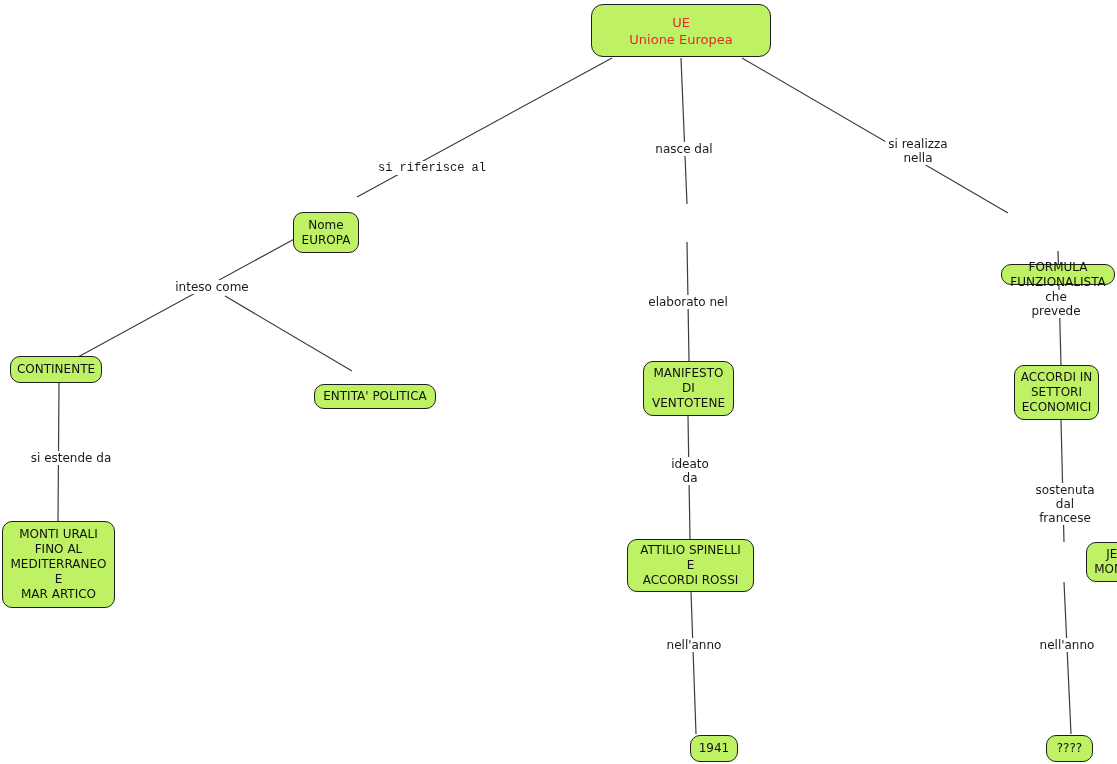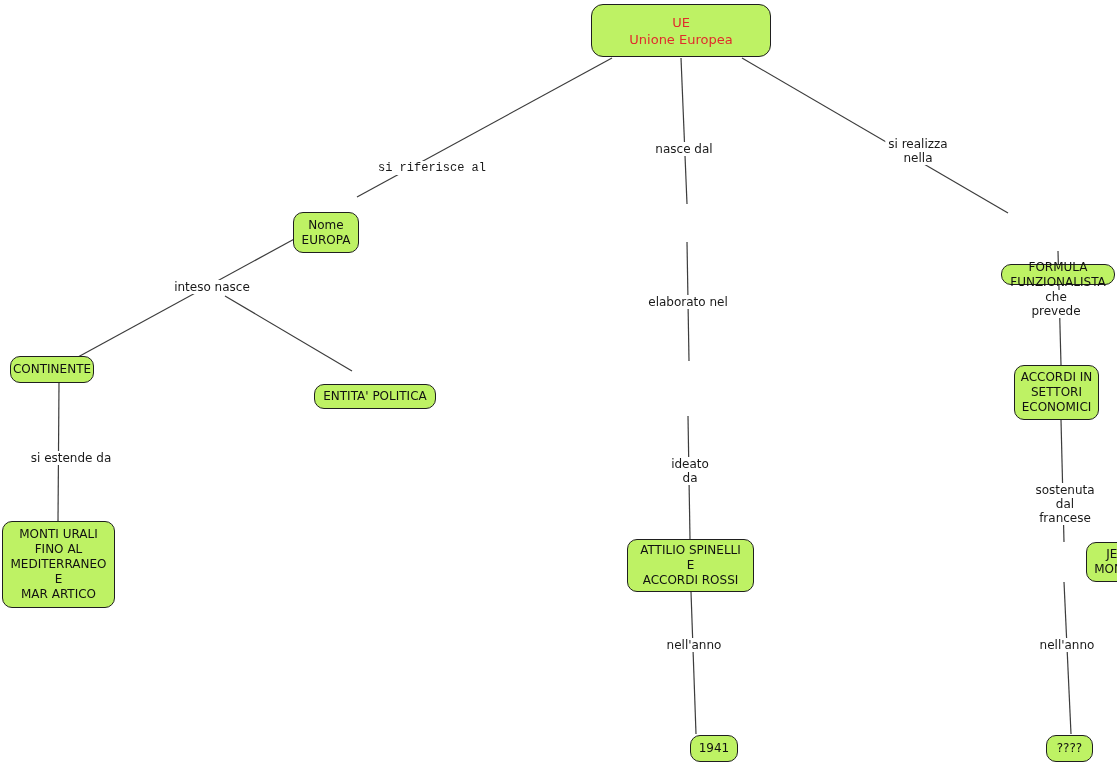--- a/index.html
+++ b/index.html
@@ -73,43 +73,46 @@
       <line x1="1058" y1="251" x2="1061" y2="365"></line>
       <line x1="1061" y1="420" x2="1064" y2="542"></line>
       <line x1="1064" y1="582" x2="1071" y2="734"></line>
     </g>
   </svg>
 
   <div class="edge-label" style="left:432px; top:168px;font-family:Liberation Mono, monospace;">si riferisce al</div>
   <div class="edge-label" style="left:684px; top:149px;">nasce dal</div>
   <div class="edge-label" style="left:918px; top:151px;">si realizza
 nella</div>
-  <div class="edge-label" style="left:212px; top:287px;">inteso nasce</div>
+  <div class="edge-label" style="left:212px; top:287px;">inteso come</div>
   <div class="edge-label" style="left:58px;  top:458px;margin-left:13px;">si estende da</div>
   <div class="edge-label" style="left:688px; top:302px;">elaborato nel</div>
   <div class="edge-label" style="left:690px; top:471px;">ideato
 da</div>
   <div class="edge-label" style="left:694px; top:645px;">nell'anno</div>
   <div class="edge-label" style="left:1056px; top:304px;">che prevede</div>
   <div class="edge-label" style="left:1065px; top:504px;">sostenuta
 dal
 francese</div>
   <div class="edge-label" style="left:1067px; top:645px;">nell'anno</div>
 
   <div class="node root" style="left:591px; top:4px;   width:180px; height:53px;">UE
 Unione Europea</div>
   <div class="node" style="left:293px;  top:212px; width:66px;  height:41px;">Nome
 EUROPA</div>
-  <div class="node" style="left:10px;   top:356px; width:84px;  height:27px;">CONTINENTE</div>
+  <div class="node" style="left:10px;   top:356px; width:92px;  height:27px;">CONTINENTE</div>
   <div class="node" style="left:314px;  top:384px; width:122px; height:25px;">ENTITA' POLITICA</div>
   <div class="node" style="left:2px;    top:521px; width:113px; height:87px;text-align:center;">MONTI URALI
 FINO AL
 MEDITERRANEO
 E
 MAR ARTICO</div>
+  <div class="node" style="left:643px;  top:361px; width:91px;  height:55px;">MANIFESTO
+DI
+VENTOTENE</div>
   <div class="node" style="left:627px;  top:539px; width:127px; height:53px;">ATTILIO SPINELLI
 E
 ACCORDI ROSSI</div>
   <div class="node" style="left:690px;  top:735px; width:48px;  height:27px;">1941</div>
   <div class="node" style="left:1001px; top:220px; width:114px; height:21px;margin-top:44px;">FORMULA
 FUNZIONALISTA</div>
   <div class="node" style="left:1014px; top:365px; width:85px;  height:55px;">ACCORDI IN
 SETTORI
 ECONOMICI</div>
   <div class="node" style="left:1086px; top:542px; width:69px;  height:40px;border-radius:10px;">JEAN

